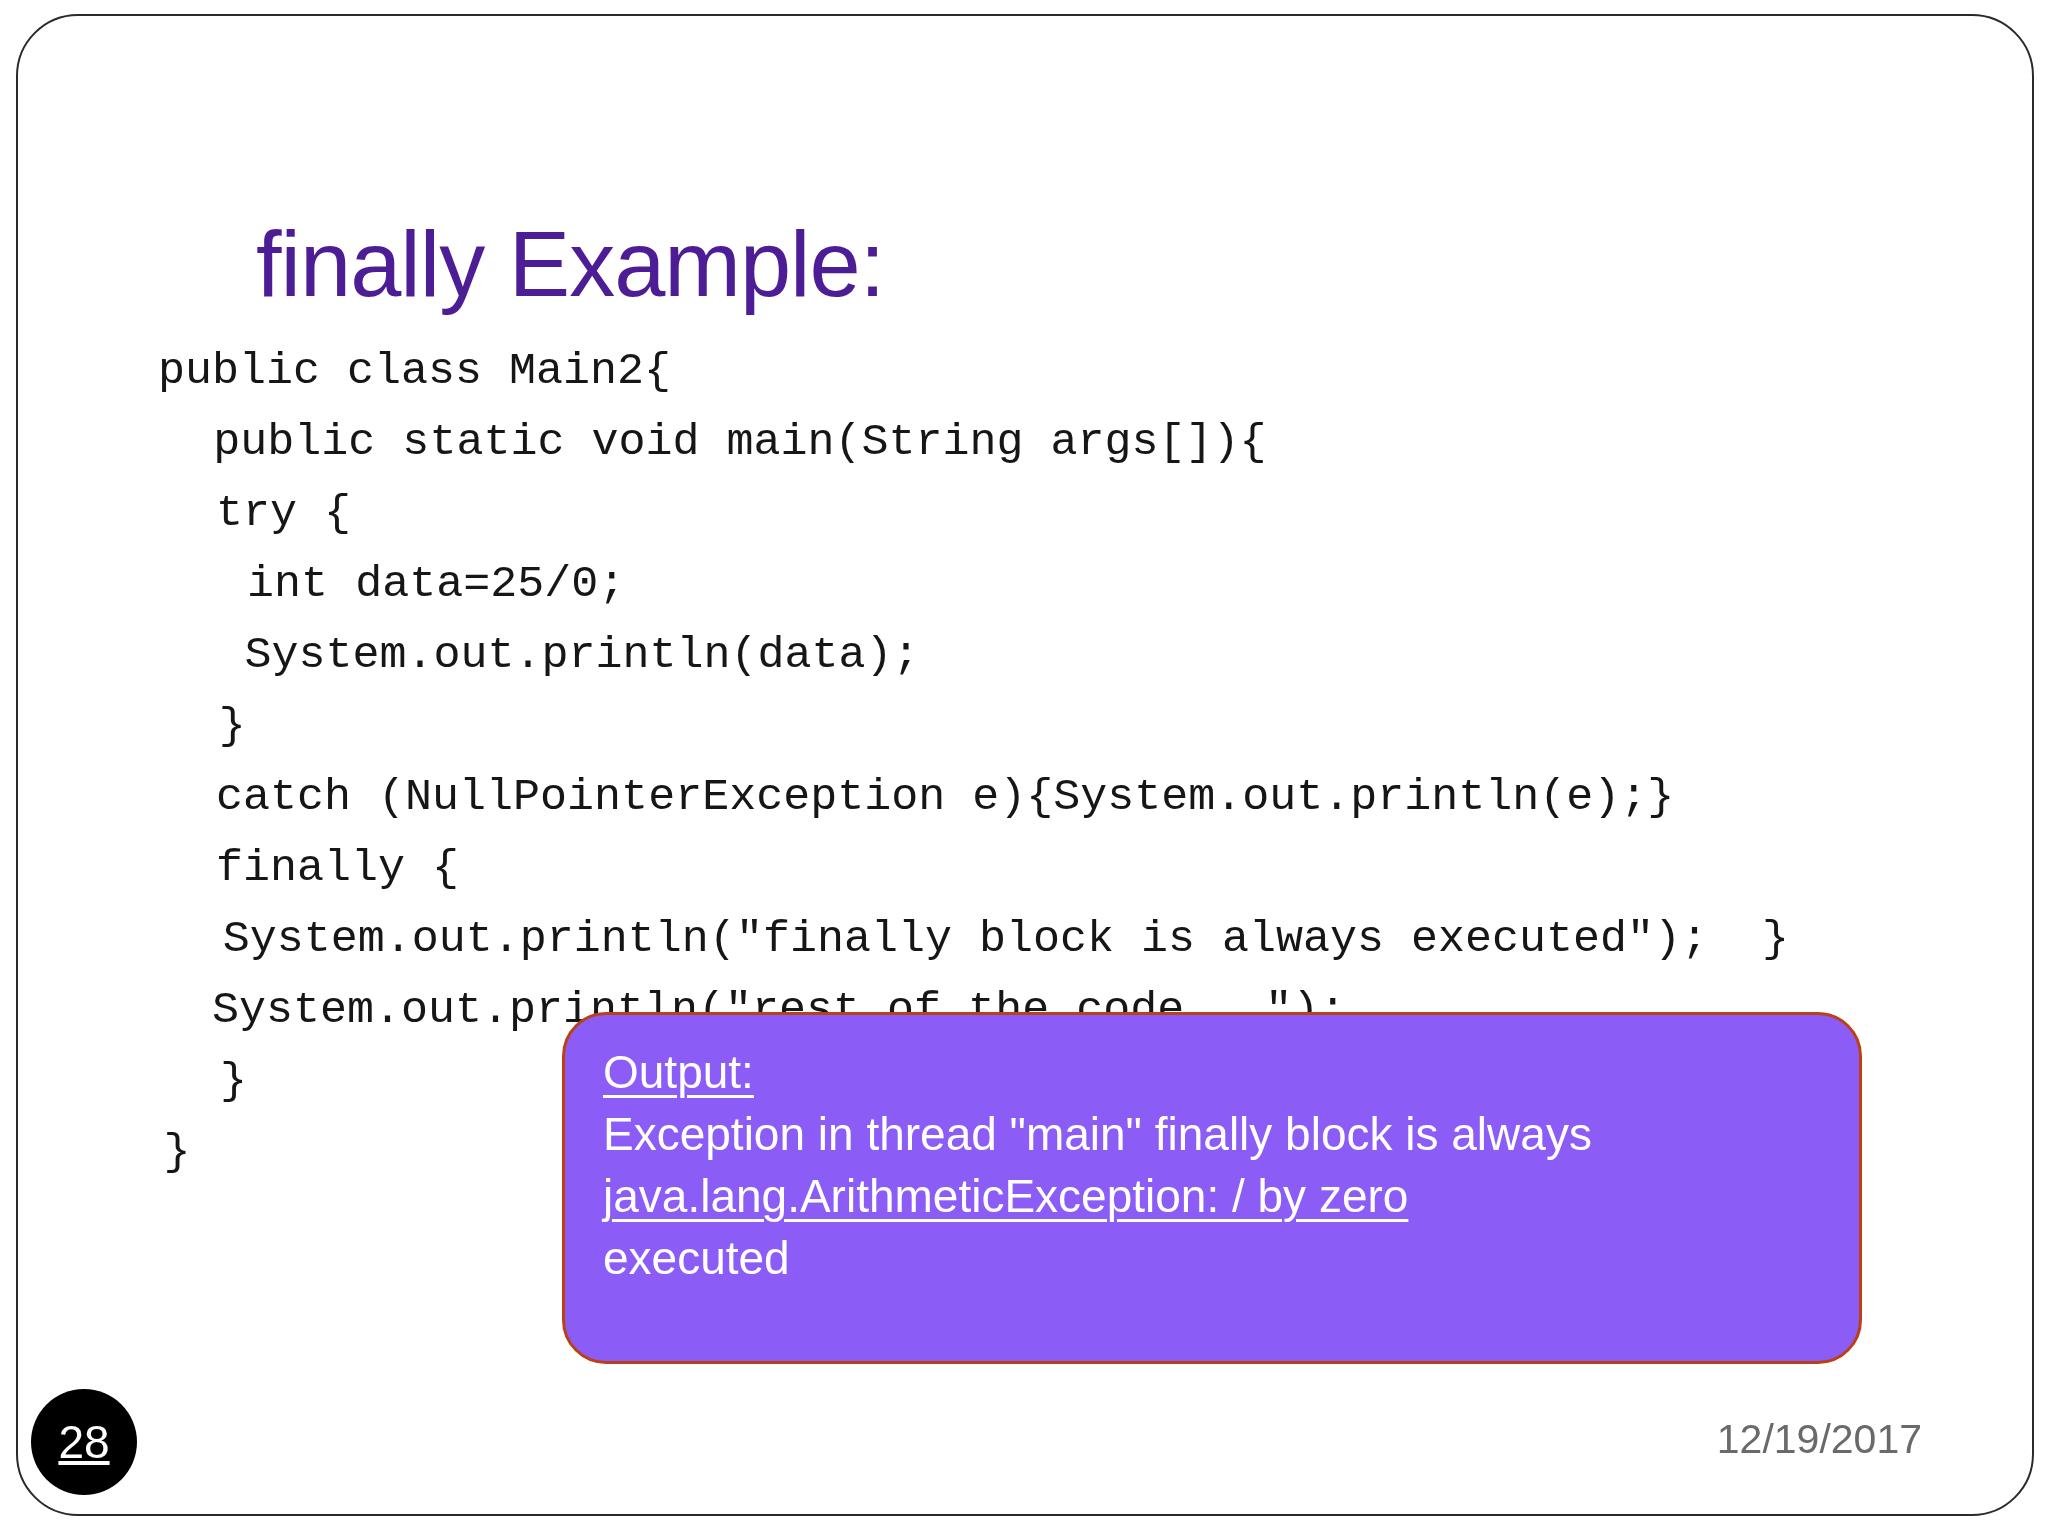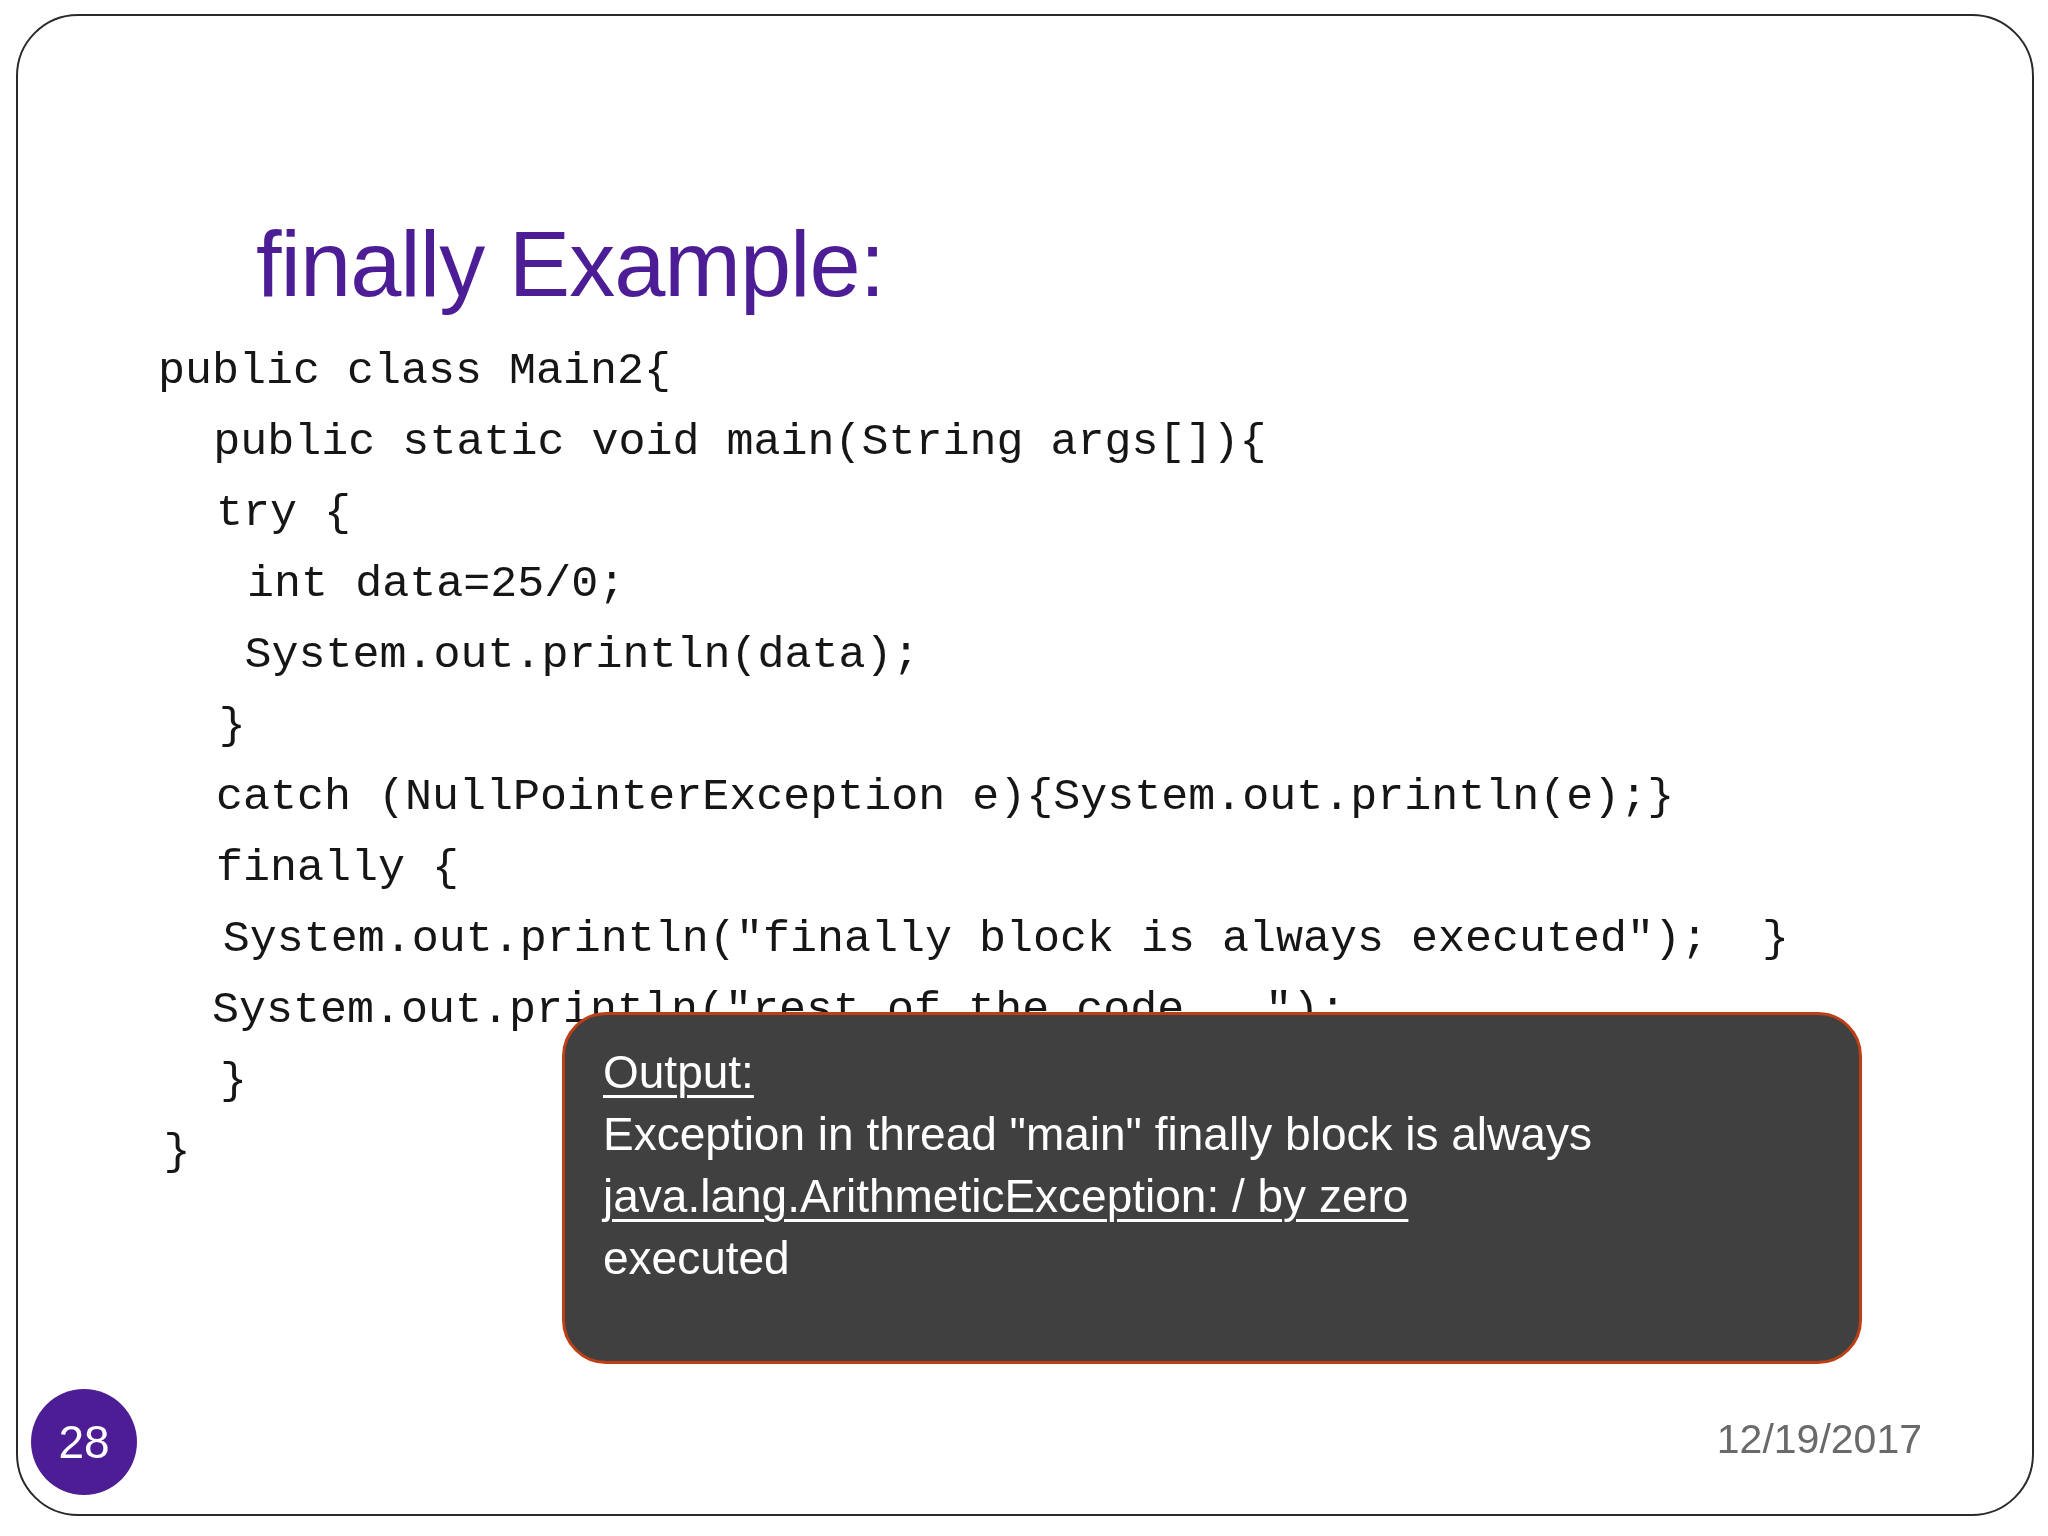--- a/index.html
+++ b/index.html
@@ -20,31 +20,32 @@
     position:absolute;left:158px;top:336px;
     font-family:"Liberation Mono","DejaVu Sans Mono",monospace;
     font-size:45px;line-height:71px;color:#161616;white-space:pre;
   }
   .code-line{height:71px;}
   .seg-b{font-weight:normal;}
   .seg-i{}
   .output-callout{
     position:absolute;left:562px;top:1012px;width:1300px;height:352px;
     box-sizing:border-box;border-radius:44px;
-    background:#404040;border:3px solid #BC4015;
+    background:#8b5cf6;border:3px solid #BC4015;
     color:#ffffff;font-size:46px;line-height:62px;
     padding:26px 24px 0 38px;
   }
   .output-line{white-space:nowrap;}
   .seg-u{text-decoration:underline;text-decoration-thickness:3px;text-underline-offset:7px;}
   .page-badge{
     position:absolute;left:31px;top:1389px;width:106px;height:106px;
-    border-radius:50%;background:#4c1d95;color:#ffffff;
+    border-radius:50%;background:#000000;color:#ffffff;
     display:flex;align-items:center;justify-content:center;
     font-size:46px;
+    text-decoration:underline;
   }
   .slide-date{
     position:absolute;right:126px;top:1416px;
     font-size:41px;color:#6A6A6A;white-space:nowrap;
   }
 </style>
 </head>
 <body>
 
 <div class="slide-frame"></div>

